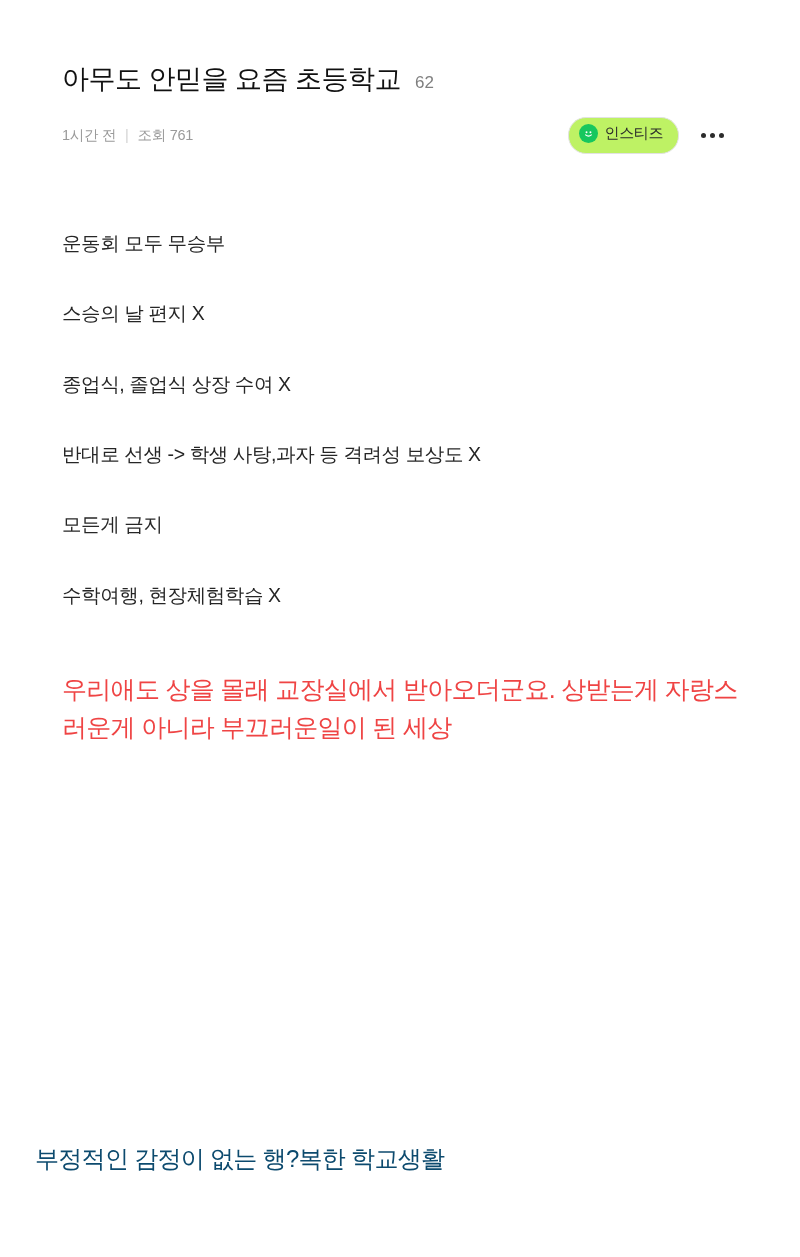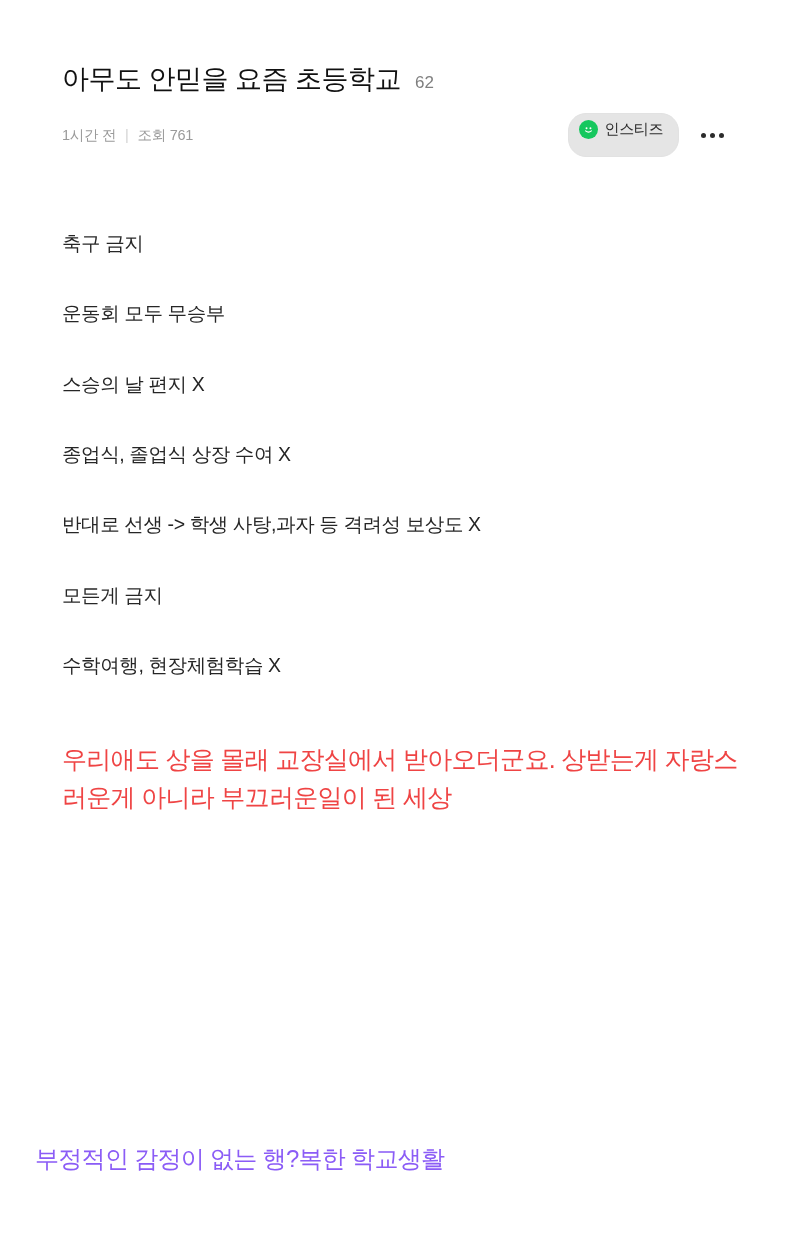--- a/index.html
+++ b/index.html
@@ -77,22 +77,22 @@
     gap: 22px;
     padding-right: 14px;
   }
 
   .source-chip {
     display: inline-flex;
     align-items: center;
     gap: 7px;
     border: 1px solid #e2e2e2;
     border-radius: 18px;
-    padding: 6px 15px 17px 10px;
-    background: #e5e5e5;
+    padding: 6px 15px 10px 10px;
+    background: #bef264;
   }
 
   .chip-icon {
     width: 19px;
     height: 19px;
     border-radius: 50%;
     background: #16c75e;
     display: inline-flex;
     align-items: center;
     justify-content: center;
@@ -142,21 +142,21 @@
     color: #ef4444;
     letter-spacing: -0.7px;
   }
 
   
   .caption {
     position: absolute;
     left: 35px;
     top: 1142px;
     font-size: 24px;
-    color: #8b5cf6;
+    color: #0c4a6e;
     letter-spacing: -0.7px;
     line-height: 1.4;
   }
 </style>
 </head>
 <body>
 
 <div class="page">
 
   <div class="post-header">
@@ -188,21 +188,20 @@
         <div class="more-icon">
           <span></span>
             <span></span>
             <span></span>
         </div>
       </div>
     </div>
   </div>
 
   <div class="post-body">
-    <div class="body-line">축구 금지</div>
     <div class="body-line">운동회 모두 무승부</div>
     <div class="body-line">스승의 날 편지 X</div>
     <div class="body-line">종업식, 졸업식 상장 수여 X</div>
     <div class="body-line">반대로 선생 -&gt; 학생 사탕,과자 등 격려성 보상도 X</div>
     <div class="body-line">모든게 금지</div>
     <div class="body-line">수학여행, 현장체험학습 X</div>
 
     <div class="emphasis-block">우리애도 상을 몰래 교장실에서 받아오더군요. 상받는게 자랑스러운게 아니라 부끄러운일이 된 세상</div>
   </div>
 

